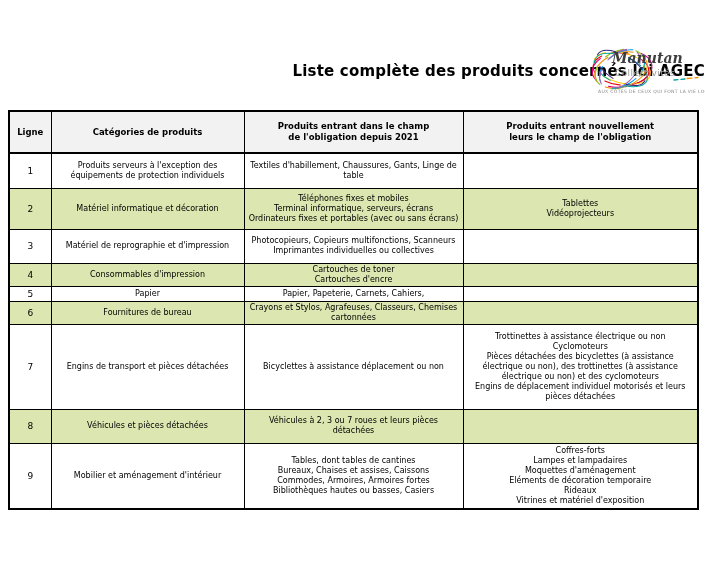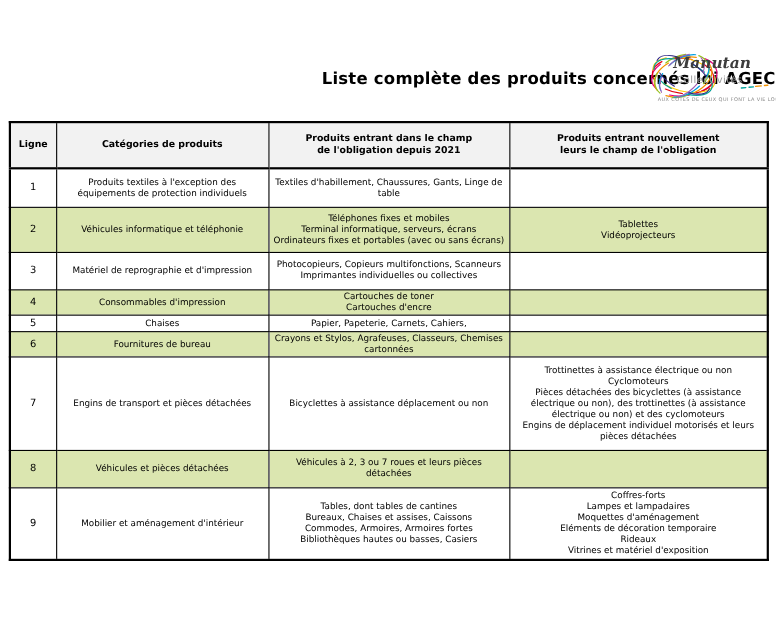--- a/index.html
+++ b/index.html
@@ -122,27 +122,27 @@
       <th>Catégories de produits</th>
       <th>Produits entrant dans le champ
 de l'obligation depuis 2021</th>
       <th>Produits entrant nouvellement
 leurs le champ de l'obligation</th>
     </tr>
   </thead>
   <tbody>
     <tr style="height:35px">
       <td class="num">1</td>
-      <td>Produits textiles à l'exception des équipements de protection individuels</td>
+      <td>Produits serveurs à l'exception des équipements de protection individuels</td>
       <td>Textiles d'habillement, Chaussures, Gants, Linge de table</td>
       <td></td>
     </tr>
     <tr class="hl" style="height:41px">
       <td class="num">2</td>
-      <td>Véhicules informatique et téléphonie</td>
+      <td>Matériel informatique et décoration</td>
       <td>Téléphones fixes et mobiles
 Terminal informatique, serveurs, écrans
 Ordinateurs fixes et portables (avec ou sans écrans)</td>
       <td>Tablettes
 Vidéoprojecteurs</td>
     </tr>
     <tr style="height:34px">
       <td class="num">3</td>
       <td>Matériel de reprographie et d'impression</td>
       <td>Photocopieurs, Copieurs multifonctions, Scanneurs
@@ -151,21 +151,21 @@
     </tr>
     <tr class="hl" style="height:22px">
       <td class="num">4</td>
       <td>Consommables d'impression</td>
       <td>Cartouches de toner
 Cartouches d'encre</td>
       <td></td>
     </tr>
     <tr style="height:15px">
       <td class="num">5</td>
-      <td>Chaises</td>
+      <td>Papier</td>
       <td>Papier, Papeterie, Carnets, Cahiers,</td>
       <td></td>
     </tr>
     <tr class="hl" style="height:22px">
       <td class="num">6</td>
       <td>Fournitures de bureau</td>
       <td>Crayons et Stylos, Agrafeuses, Classeurs, Chemises cartonnées</td>
       <td></td>
     </tr>
     <tr style="height:85px">

